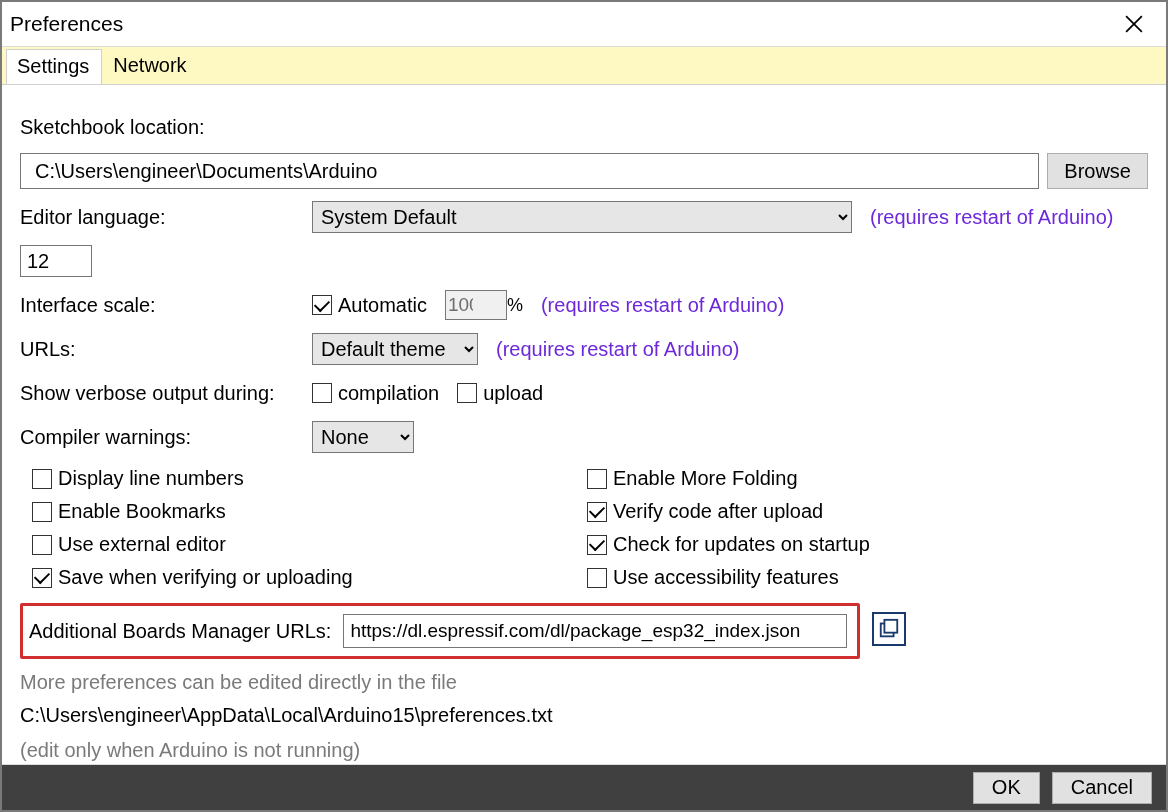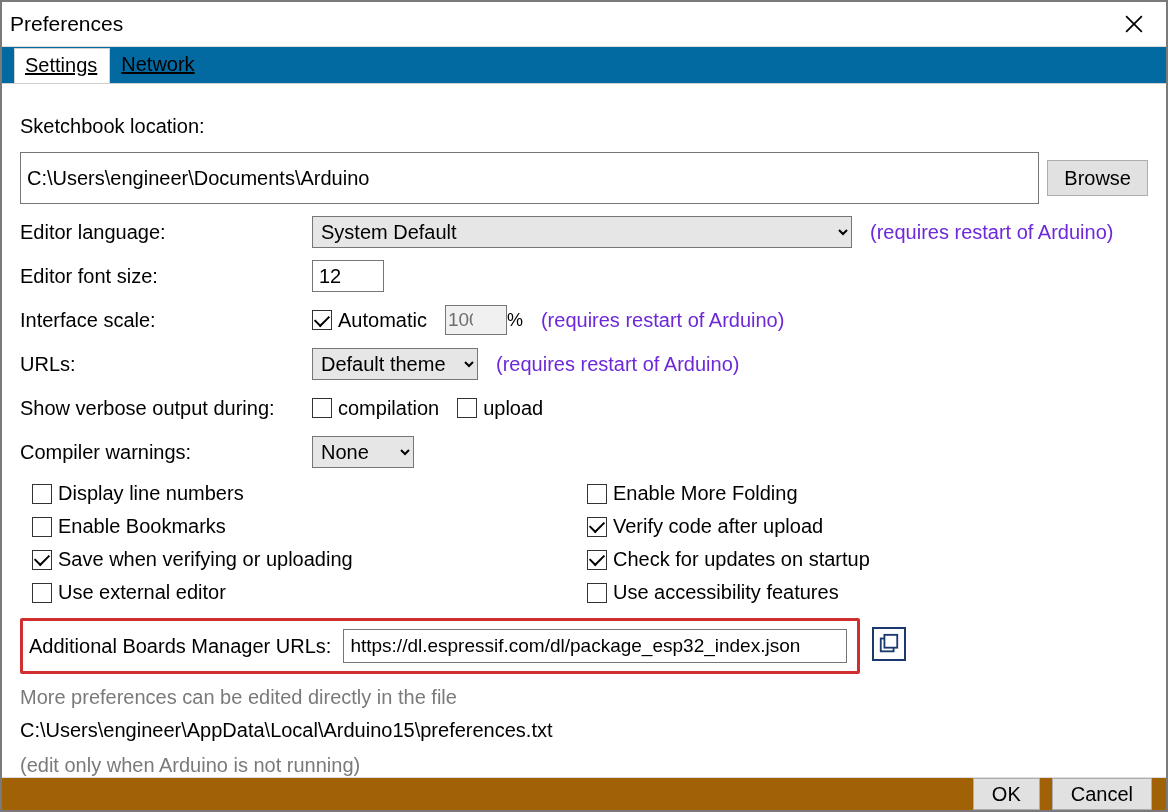--- a/index.html
+++ b/index.html
@@ -35,27 +35,26 @@
   .close-icon {
     width: 48px;
     height: 40px;
     display: flex;
     align-items: center;
     justify-content: center;
     cursor: pointer;
   }
   .close-icon svg { width: 18px; height: 18px; }
   .tabbar {
-    background: #0369a1;
+    background: #fef9c3;
     border-top: 1px solid #dcdcdc;
     display: flex;
     align-items: flex-end;
-    padding-left: 12px;
+    padding-left: 4px;
     height: 38px;
-    text-decoration: underline;
   }
   .tab {
     padding: 5px 12px 6px 10px;
     font-size: 20px;
     cursor: pointer;
     position: relative;
     border: 1px solid transparent;
   }
   .tab.active {
     background: #fff;
@@ -81,23 +80,23 @@
     font-size: 20px;
   }
   .full-row {
     display: flex;
     align-items: center;
     gap: 8px;
     margin-bottom: 10px;
   }
   input[type="text"].wide {
     flex: 1;
-    height: 52px;
-    font-size: 20px;
-    padding: 2px 6px;
+    height: 36px;
+    font-size: 20px;
+    padding: 2px 14px;
     border: 1px solid #767676;
     font-family: inherit;
   }
   .btn {
     background: #e1e1e1;
     border: 1px solid #adadad;
     font-size: 20px;
     padding: 4px 16px;
     height: 36px;
     cursor: pointer;
@@ -205,21 +204,21 @@
   .muted {
     color: #7a7a7a;
     font-size: 20px;
     margin-top: 12px;
   }
   .pref-path {
     font-size: 20px;
     margin-top: 10px;
   }
   .footer {
-    background: #a16207;
+    background: #404040;
     border-top: 1px solid #dcdcdc;
     height: 46px;
     display: flex;
     align-items: center;
     justify-content: flex-end;
     padding-right: 14px;
     gap: 12px;
   }
   .footer .btn { padding: 2px 18px; height: 32px; }
   .boards-row-wrap { display:flex; align-items:center; }
@@ -255,21 +254,20 @@
 
     <div class="row">
       <div class="label-col">Editor language:</div>
       <select class="lang">
         <option>System Default</option>
       </select>
       <span class="hint">(requires restart of Arduino)</span>
     </div>
 
     <div class="row">
-      <div class="label-col">Editor font size:</div>
       <input class="small-num" type="text" value="12" style="">
     </div>
 
     <div class="row">
       <div class="label-col">Interface scale:</div>
       <label class="checkbox">
         <span class="box checked"></span>
         <span class="lbl">Automatic</span>
       </label>
       <input class="spinner" type="number" disabled="" value="100" style="">
@@ -308,26 +306,26 @@
       <div class="col">
         <div><label class="checkbox">
               <span class="box"></span>
               <span class="lbl">Display line numbers</span>
             </label></div>
         <div><label class="checkbox">
               <span class="box"></span>
               <span class="lbl">Enable Bookmarks</span>
             </label></div>
         <div><label class="checkbox">
+              <span class="box"></span>
+              <span class="lbl">Use external editor</span>
+            </label></div>
+        <div><label class="checkbox">
               <span class="box checked"></span>
               <span class="lbl">Save when verifying or uploading</span>
-            </label></div>
-        <div><label class="checkbox">
-              <span class="box"></span>
-              <span class="lbl">Use external editor</span>
             </label></div>
       </div>
       <div class="col">
         <div><label class="checkbox">
               <span class="box"></span>
               <span class="lbl">Enable More Folding</span>
             </label></div>
         <div><label class="checkbox">
               <span class="box checked"></span>
               <span class="lbl">Verify code after upload</span>

